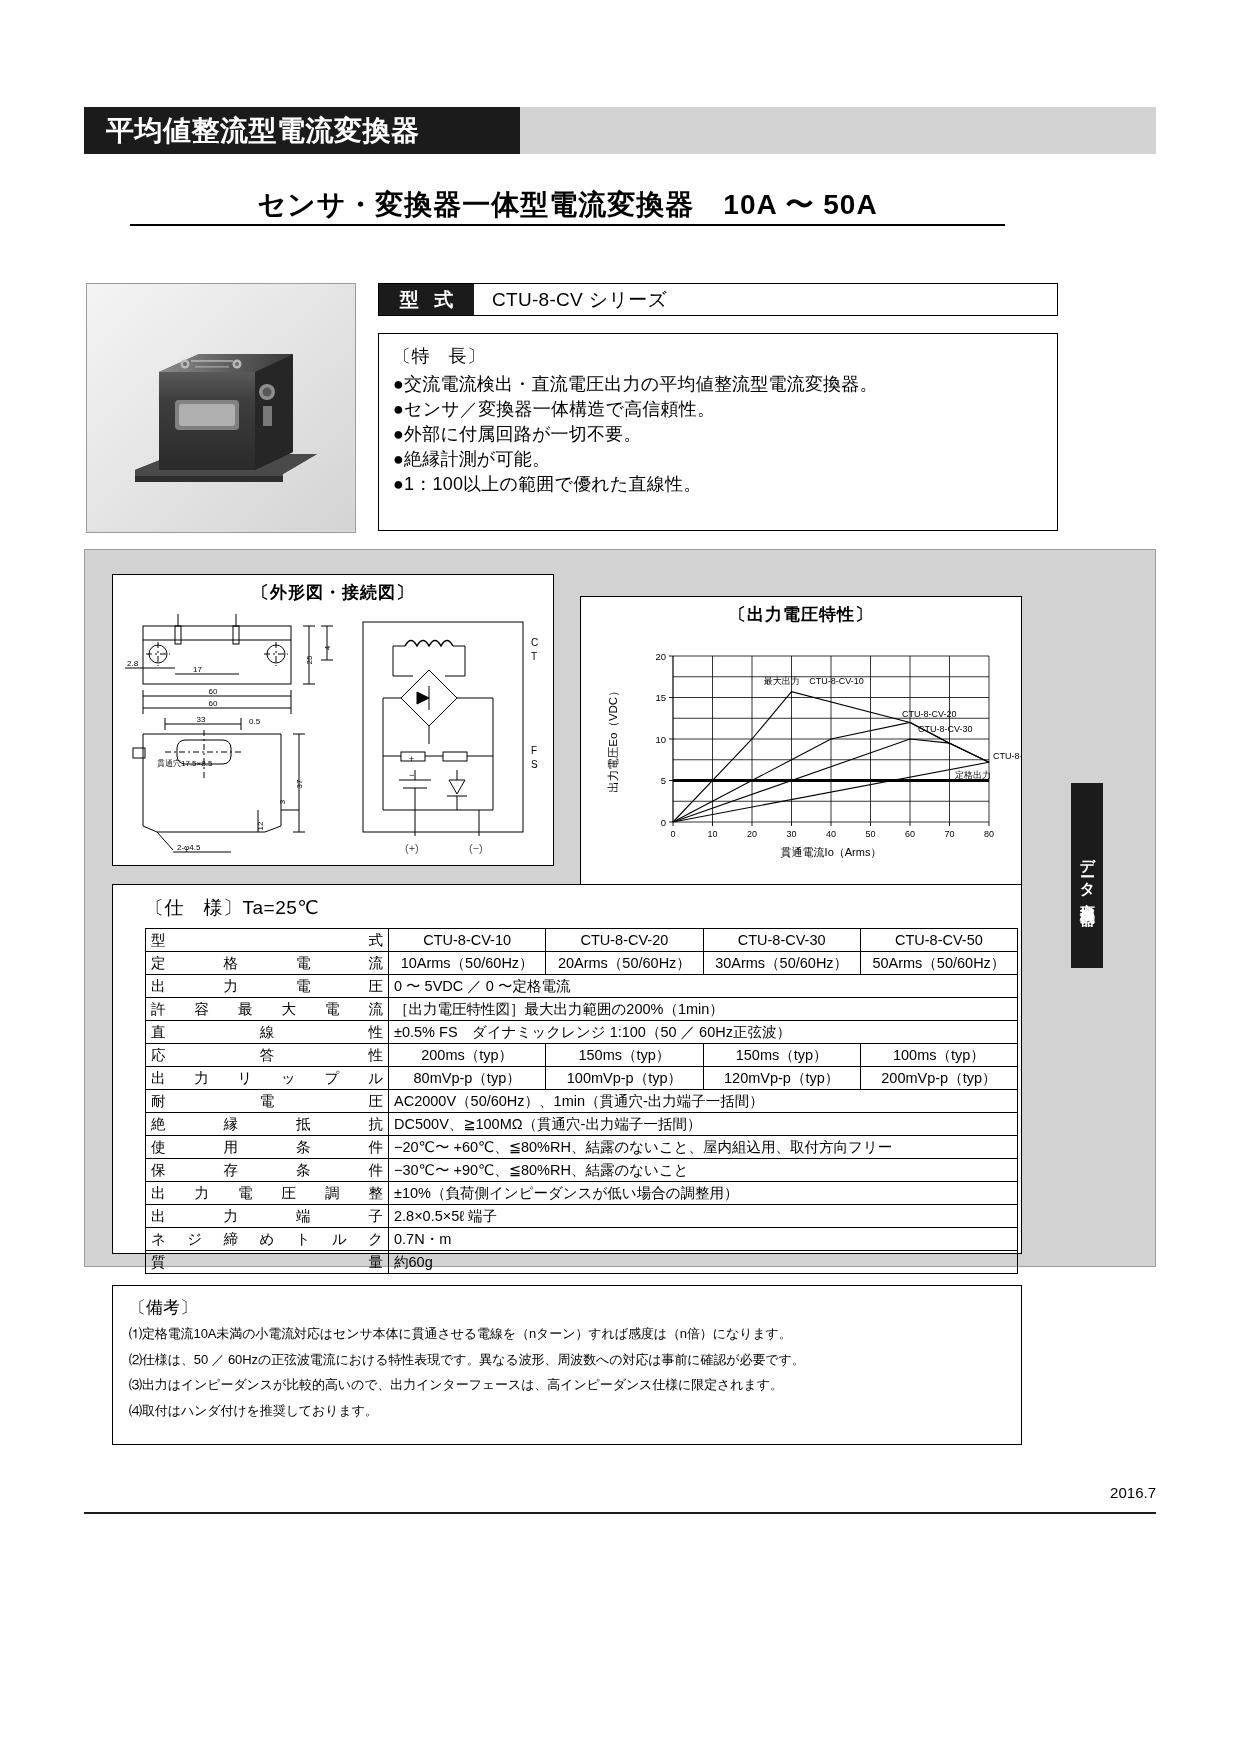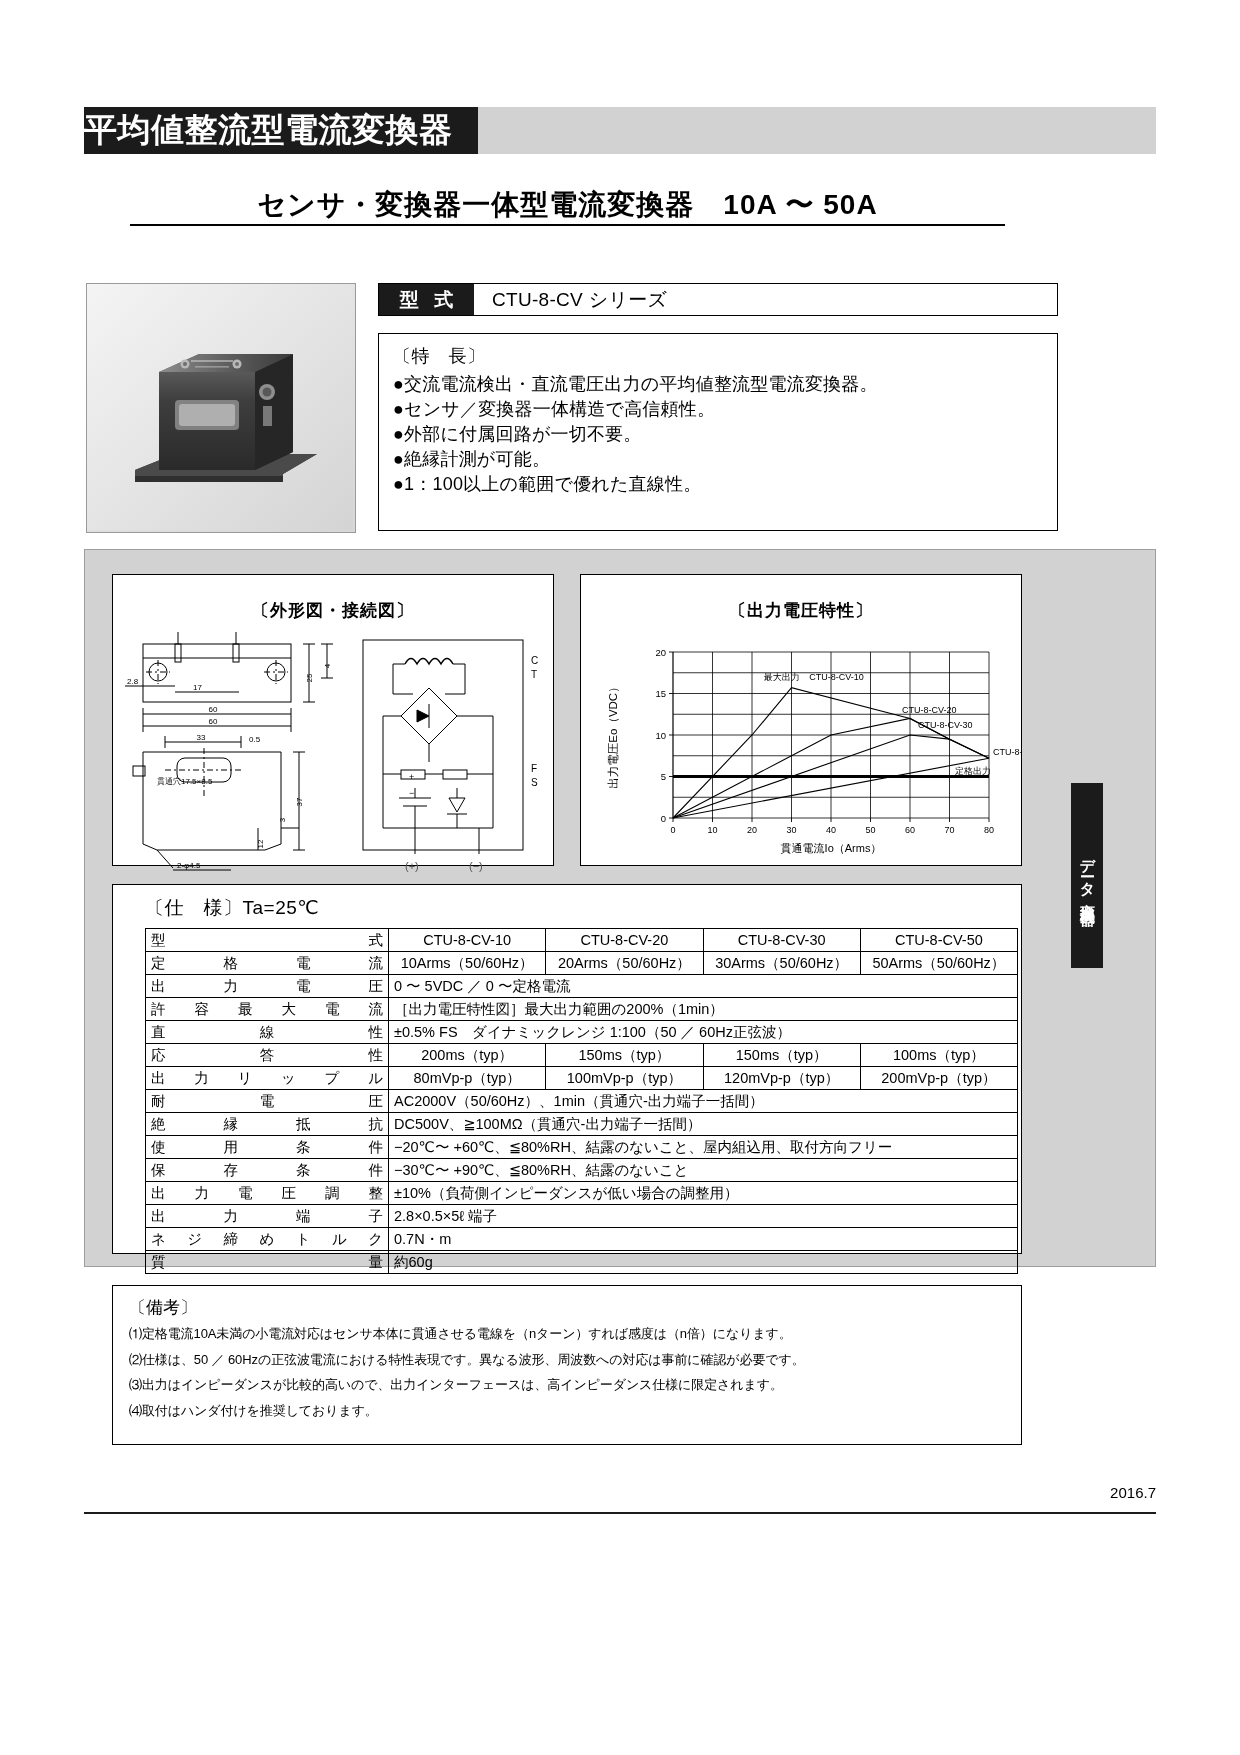--- a/index.html
+++ b/index.html
@@ -3,22 +3,22 @@
 <meta charset="utf-8">
 <style>
   html,body{margin:0;padding:0;background:#fff;}
   body{width:1240px;height:1755px;position:relative;font-family:"Liberation Sans","DejaVu Sans",sans-serif;color:#000;overflow:hidden;}
 
   
   .page{position:absolute;left:0;top:0;width:1240px;height:1755px;background:#fff;}
 
   
   .hdr{position:absolute;left:84px;top:107px;width:1072px;height:47px;display:flex;}
-  .hdr-black{background:#1b1b1b;color:#fff;width:394px;display:flex;align-items:center;box-sizing:border-box;
-             font-size:33px;font-weight:bold;letter-spacing:.5px;}
+  .hdr-black{background:#1b1b1b;color:#fff;width:436px;display:flex;align-items:center;padding-left:22px;box-sizing:border-box;
+             font-size:28px;font-weight:bold;letter-spacing:.5px;}
   .hdr-gray{background:#d2d2d2;flex:1;}
 
   
   .main-title{position:absolute;left:130px;top:186px;width:875px;text-align:center;
               font-size:28px;font-weight:bold;letter-spacing:1px;padding-bottom:0;border-bottom:2.5px solid #000;}
 
   
   .photo{position:absolute;left:86px;top:283px;width:268px;height:248px;border:1px solid #9a9a9a;
          background:linear-gradient(145deg,#f3f3f3 0%,#e2e2e2 45%,#d7d7d7 100%);overflow:hidden;}
   .photo svg{display:block;}
@@ -30,22 +30,22 @@
 
   
   .feat{position:absolute;left:378px;top:333px;width:680px;height:198px;border:1px solid #000;box-sizing:border-box;background:#fff;padding:10px 4px 0 14px;}
   .feat-h{font-size:18px;margin-bottom:4px;letter-spacing:.5px;}
   .feat-li{font-size:18px;line-height:25px;letter-spacing:.2px;}
 
   
   .graypanel{position:absolute;left:84px;top:549px;width:1072px;height:718px;background:#d2d2d2;border:1px solid #9d9d9d;box-sizing:border-box;}
 
   .boxA{position:absolute;left:112px;top:574px;width:442px;height:292px;background:#fff;border:1px solid #000;box-sizing:border-box;}
-  .boxB{position:absolute;left:580px;top:574px;width:442px;height:292px;background:#fff;border:1px solid #000;box-sizing:border-box;}
-  .box-title{text-align:center;font-size:17px;font-weight:bold;letter-spacing:1px;padding-top:24px;}
+  .boxB{position:absolute;left:580px;top:596px;width:442px;height:292px;background:#fff;border:1px solid #000;box-sizing:border-box;}
+  .box-title{text-align:center;font-size:17px;font-weight:bold;letter-spacing:1px;padding-top:6px;}
 
   
   .specbox{position:absolute;left:112px;top:884px;width:910px;height:370px;background:#fff;border:1px solid #000;box-sizing:border-box;padding:10px 0 0 32px;}
   .spec-h{font-size:19px;letter-spacing:.5px;margin-bottom:7px;}
   table.spec{border-collapse:collapse;width:873px;table-layout:fixed;}
   table.spec td{border:1px solid #000;font-size:14.5px;height:22px;padding:0 5px;vertical-align:middle;}
   td.lab{width:232px;text-align:justify;text-align-last:justify;padding:0 12px 0 10px;letter-spacing:0;font-size:15px;}
   td.val{text-align:center;}
   td.vall{text-align:left;padding-left:8px;}
 

